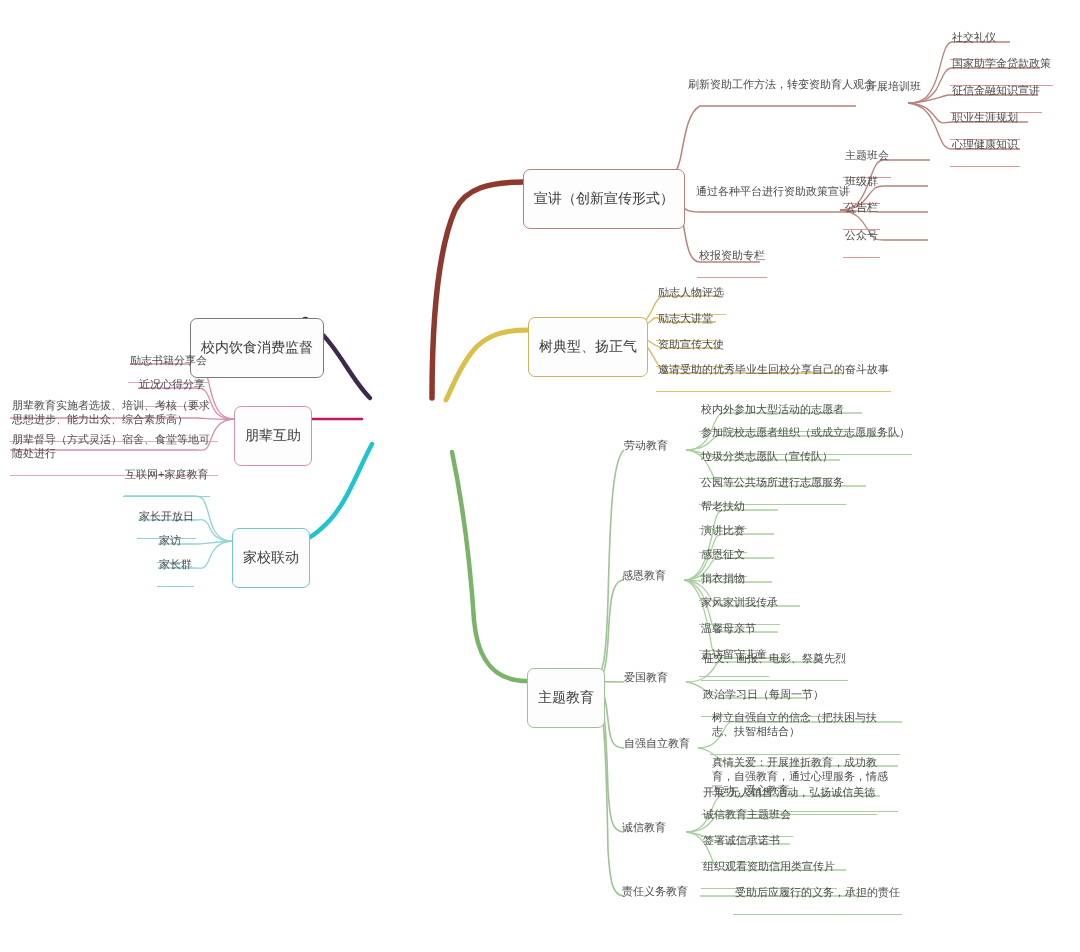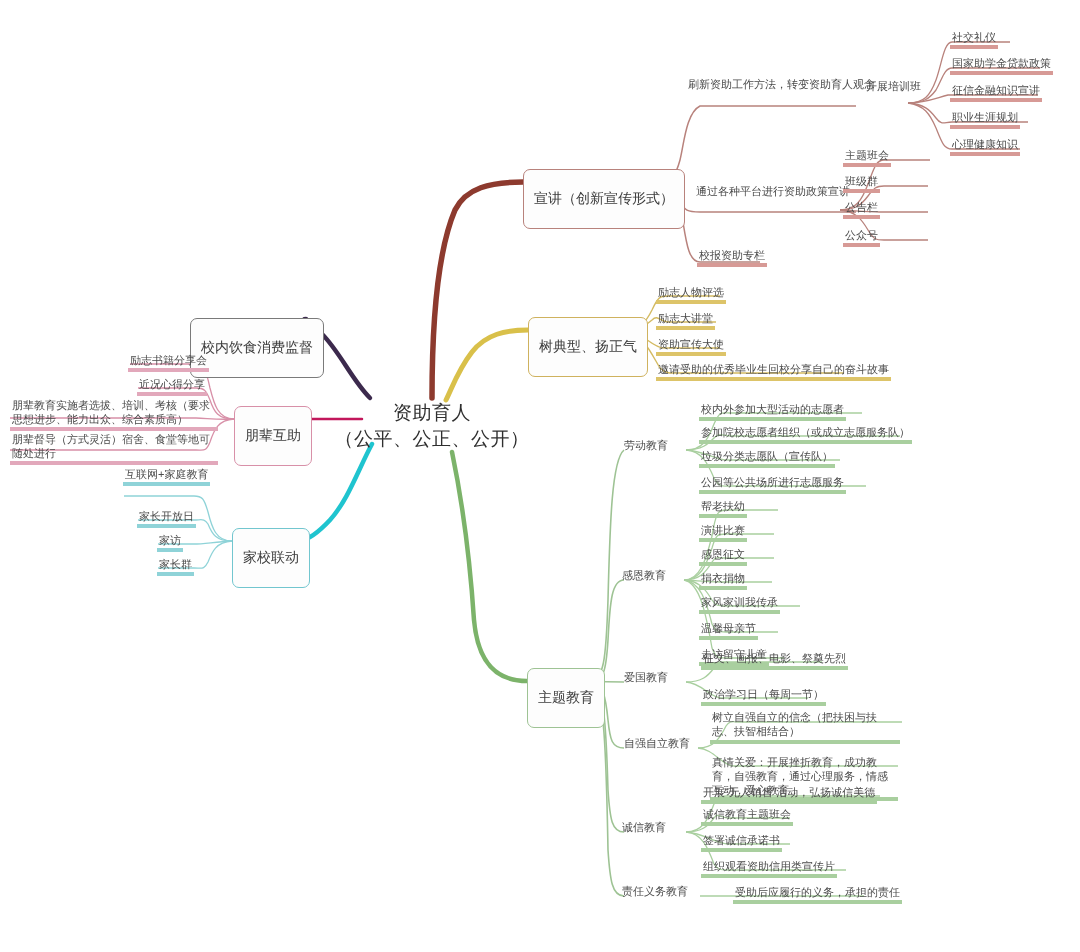--- a/index.html
+++ b/index.html
@@ -33,22 +33,22 @@
     text-align:center;
     color:#2f2f2f;
     line-height:1.35;
     white-space:pre-line;
     letter-spacing:.5px;
   }
   
   .leaf{
     font-size:11px;
     color:#4a4a4a;
-    padding:1px 2px 0 2px;
-    border-bottom:4px solid #f97316;
+    padding:1px 2px 14px 2px;
+    border-bottom:1px solid #f97316;
     white-space:normal;
   }
   .leaf.nowrap{white-space:nowrap;}
   .sub{
     font-size:11px;
     color:#4a4a4a;
     white-space:nowrap;
   }
   .l-red{border-bottom-color:#d79a96;}
   .l-yellow{border-bottom-color:#ddc469;}
@@ -142,22 +142,20 @@
     <path d="M234,419 C216,420 206,418 196,418 L10,418" fill="none" stroke="#d890a8" stroke-width="1.3"></path>
     <path d="M234,419 C218,420 214,430 210,442 C206,452 204,450 196,450 L10,450" fill="none" stroke="#d890a8" stroke-width="1.3"></path>
 
     <path d="M232,541 C216,541 212,528 208,512 C204,498 202,496 194,496 L124,496" fill="none" stroke="#8fd3d8" stroke-width="1.3"></path>
     <path d="M232,541 C216,541 212,534 208,524 C204,518 202,520 194,520 L138,520" fill="none" stroke="#8fd3d8" stroke-width="1.3"></path>
     <path d="M232,541 C214,542 204,544 194,544 L158,544" fill="none" stroke="#8fd3d8" stroke-width="1.3"></path>
     <path d="M232,541 C216,542 212,552 208,562 C204,570 202,568 194,568 L158,568" fill="none" stroke="#8fd3d8" stroke-width="1.3"></path>
 
   </svg>
 
-  <div class="node center-node" style="left:332px;top:400px;width:200px;">资助育人
-（公平、公正、公开）</div>
 
   <div class="node boxed b-red" style="left:523px;top:169px;">宣讲（创新宣传形式）</div>
 
   <div class="node sub" style="left:688px;top:78px;">刷新资助工作方法，转变资助育人观念</div>
   <div class="node sub" style="left:866px;top:80px;">开展培训班</div>
 
   <div class="node leaf l-red nowrap" style="left:950px;top:30px;">社交礼仪</div>
   <div class="node leaf l-red nowrap" style="left:950px;top:56px;">国家助学金贷款政策</div>
   <div class="node leaf l-red nowrap" style="left:950px;top:83px;">征信金融知识宣讲</div>
   <div class="node leaf l-red nowrap" style="left:950px;top:110px;">职业生涯规划</div>

